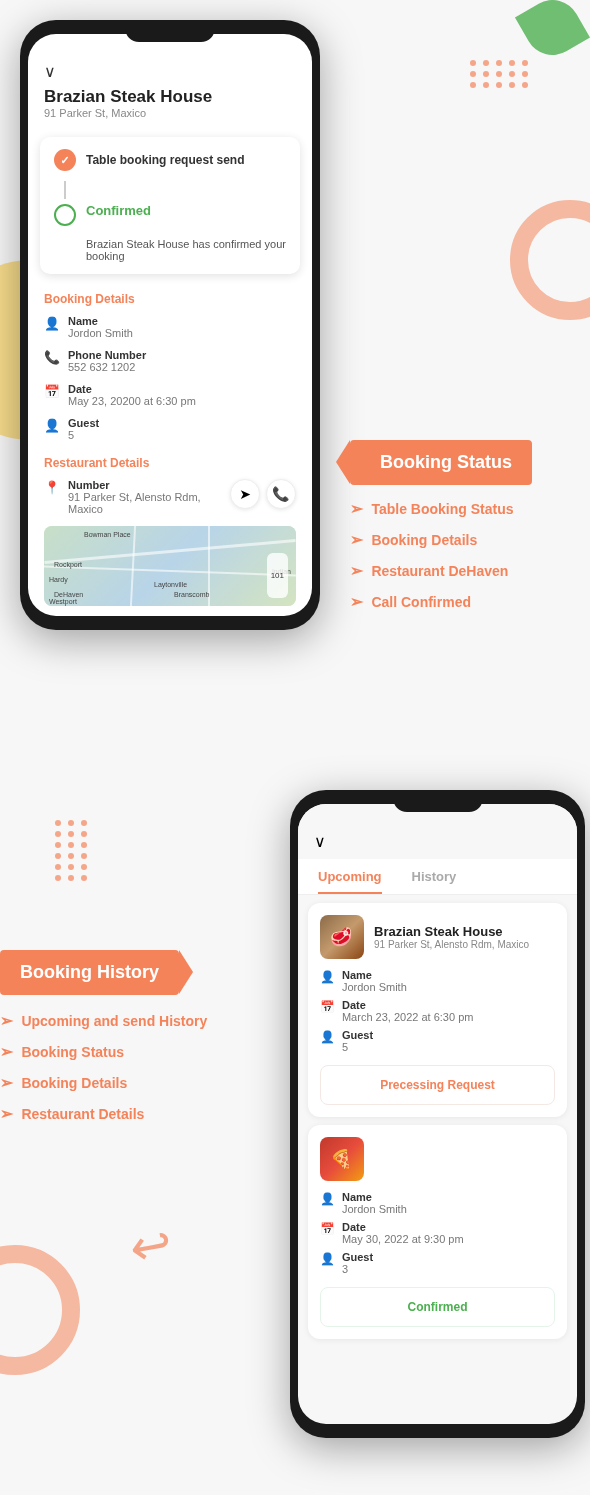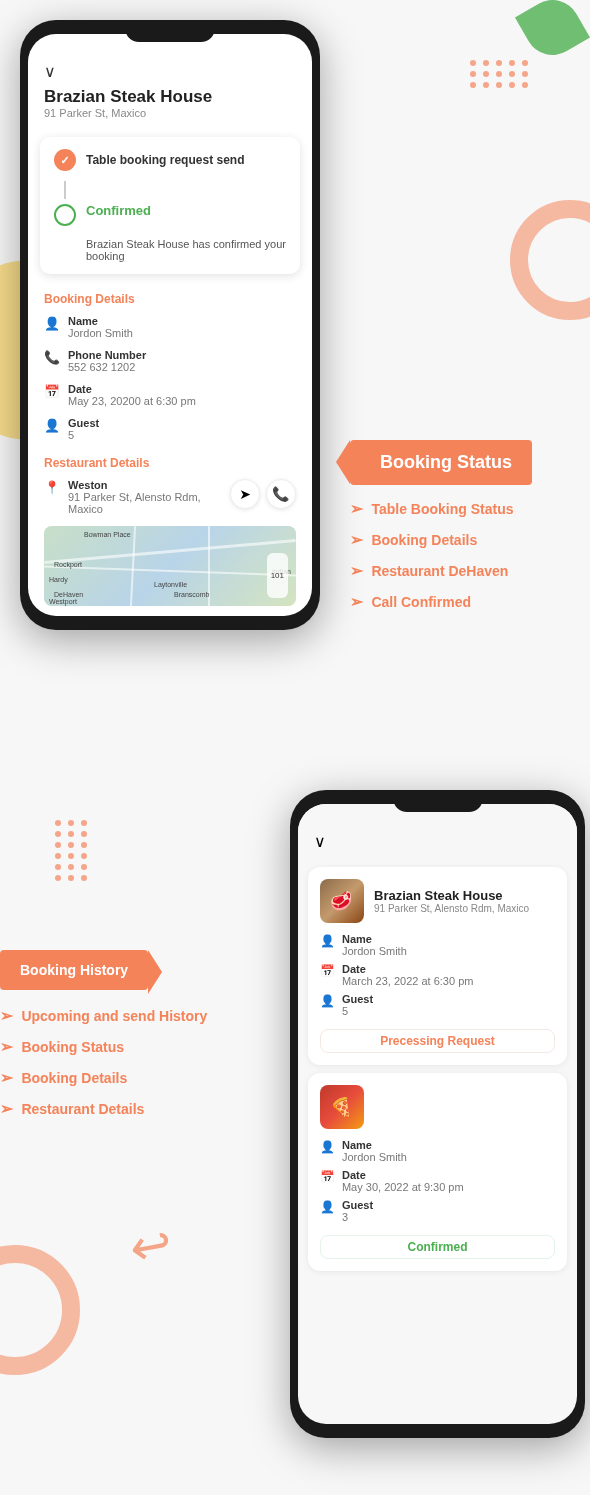--- a/index.html
+++ b/index.html
@@ -312,21 +312,21 @@
       font-weight: 600;
       color: #333;
     }
     .booking-detail-value {
       font-size: 11px;
       color: #777;
     }
     .status-btn {
       width: 100%;
       text-align: center;
-      padding: 4px;
+      padding: 12px;
       border-radius: 8px;
       font-size: 12px;
       font-weight: 600;
       border: none;
       cursor: pointer;
       margin-top: 6px;
     }
     .status-btn.processing {
       background: transparent;
       color: #f4835a;
@@ -426,21 +426,21 @@
         <div class="detail-info">
           <div class="label">Guest</div>
           <div class="value">5</div>
         </div>
       </div>
 
       <div class="section-title-orange">Restaurant Details</div>
       <div class="detail-row">
         <div class="detail-icon">📍</div>
         <div class="detail-info">
-          <div class="label">Weston</div>
+          <div class="label">Number</div>
           <div class="value">91 Parker St, Alensto Rdm, Maxico</div>
         </div>
         <div style="margin-left:auto;display:flex;gap:6px;">
           <div class="address-action-btn">➤</div>
           <div class="address-action-btn">📞</div>
         </div>
       </div>
 
       <div class="map-container">
         <div class="map-fake">
@@ -512,21 +512,21 @@
     <div class="deco-dot"></div>
     <div class="deco-dot"></div>
 </div>
 
 <div class="deco-circle-pink" style="width:130px;height:130px;left:-50px;bottom:120px;"></div>
 
 <div style="position:absolute;bottom:220px;left:130px;font-size:50px;color:#f4835a;opacity:0.7;transform:rotate(-10deg);">↩</div>
 
 <div style="position:absolute;top:950px;left:0;width:230px;">
   <div style="position:relative;margin-bottom:16px;">
-    <div style="background:#f4835a;color:#fff;font-size:14px;font-weight:700;padding:12px 20px;border-radius:4px;position:relative;display:inline-block;">
+    <div style="background:#f4835a;color:#fff;font-size:18px;font-weight:700;padding:12px 20px;border-radius:4px;position:relative;display:inline-block;">
       <span>Booking History</span>
       <div style="position:absolute;right:-14px;top:0;width:0;height:0;border-top:22px solid transparent;border-bottom:22px solid transparent;border-left:14px solid #f4835a;"></div>
     </div>
   </div>
   <ul class="feature-list">
     <li>
       <span class="chevron-icon">➢</span>
       <span>Upcoming and send History</span>
     </li>
     <li>
@@ -544,20 +544,24 @@
   </ul>
 </div>
 
 <div style="position:absolute;top:790px;right:5px;">
   <div class="phone-frame" style="width:295px;">
     <div class="phone-notch"></div>
     <div class="phone2-screen">
 
       <div class="p2-back">∨</div>
 
+      <div class="tabs-bar">
+        <div class="tab-item active">Upcoming</div>
+        <div class="tab-item inactive">History</div>
+      </div>
 
       <div class="booking-card">
         <div class="rest-header">
           <div class="rest-img">
             <div class="rest-img-steak">🥩</div>
           </div>
           <div>
             <div class="rest-name">Brazian Steak House</div>
             <div class="rest-addr">91 Parker St, Alensto Rdm, Maxico</div>
           </div>

